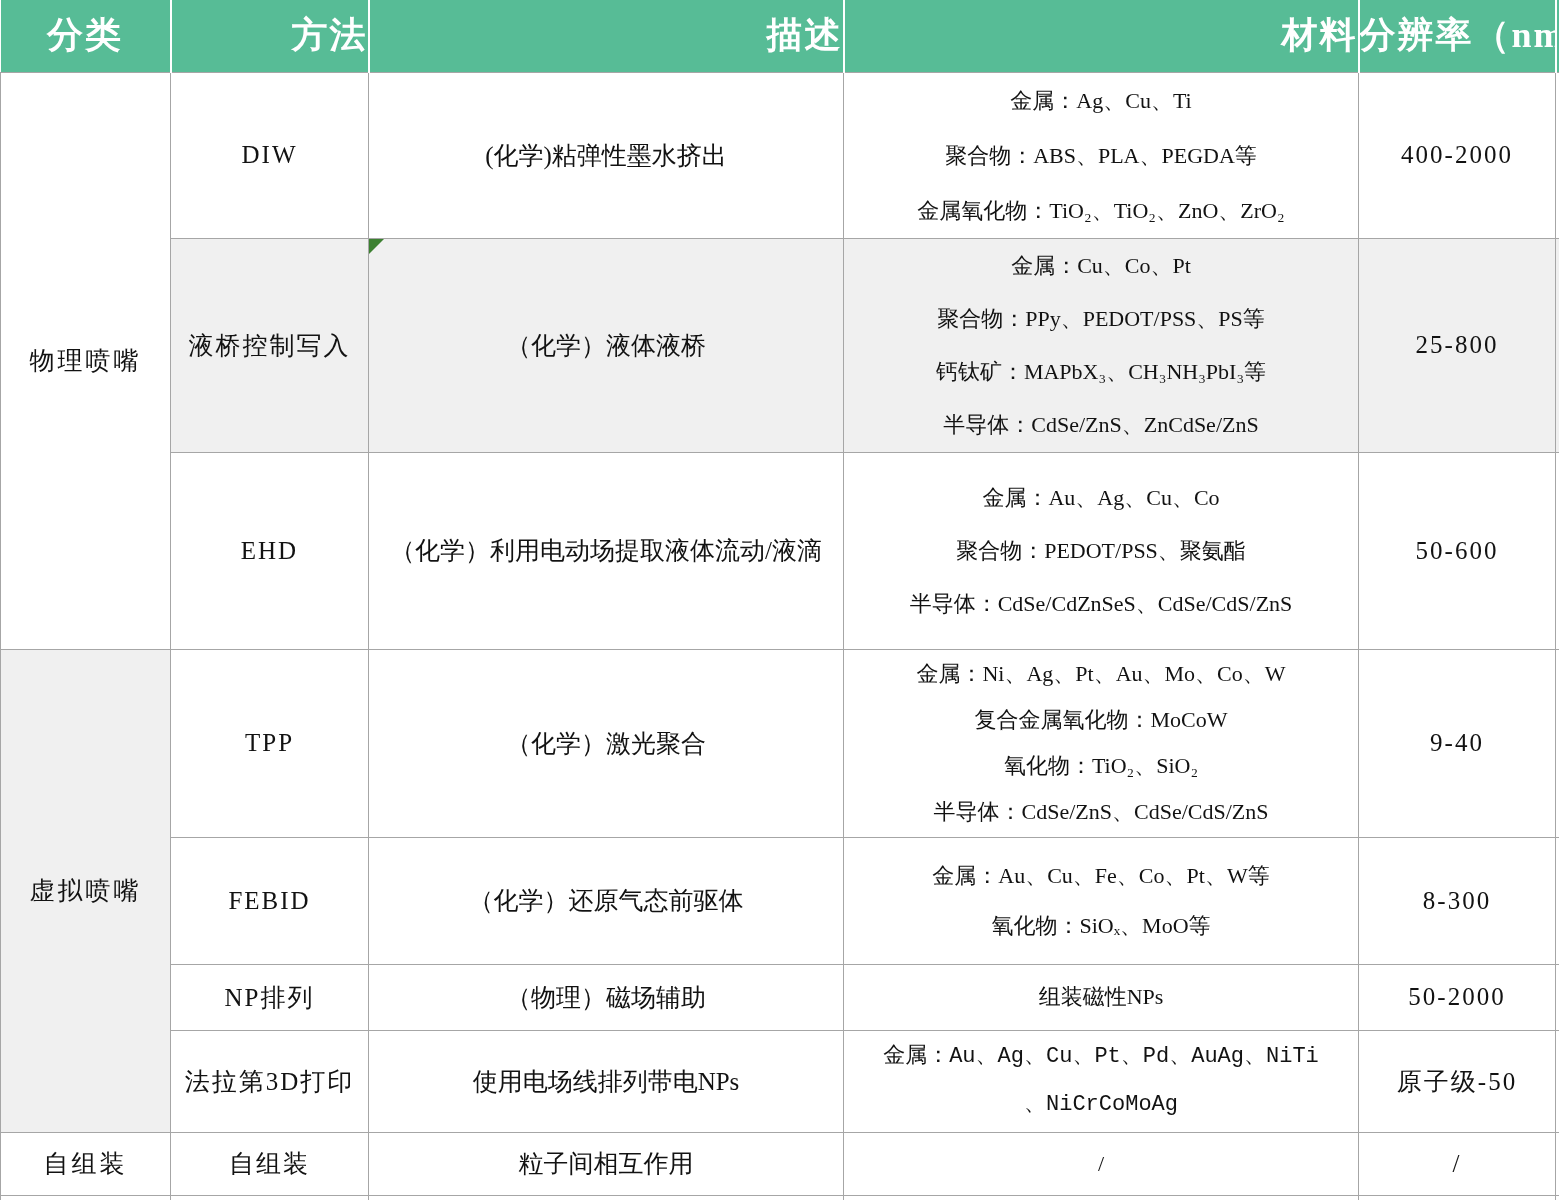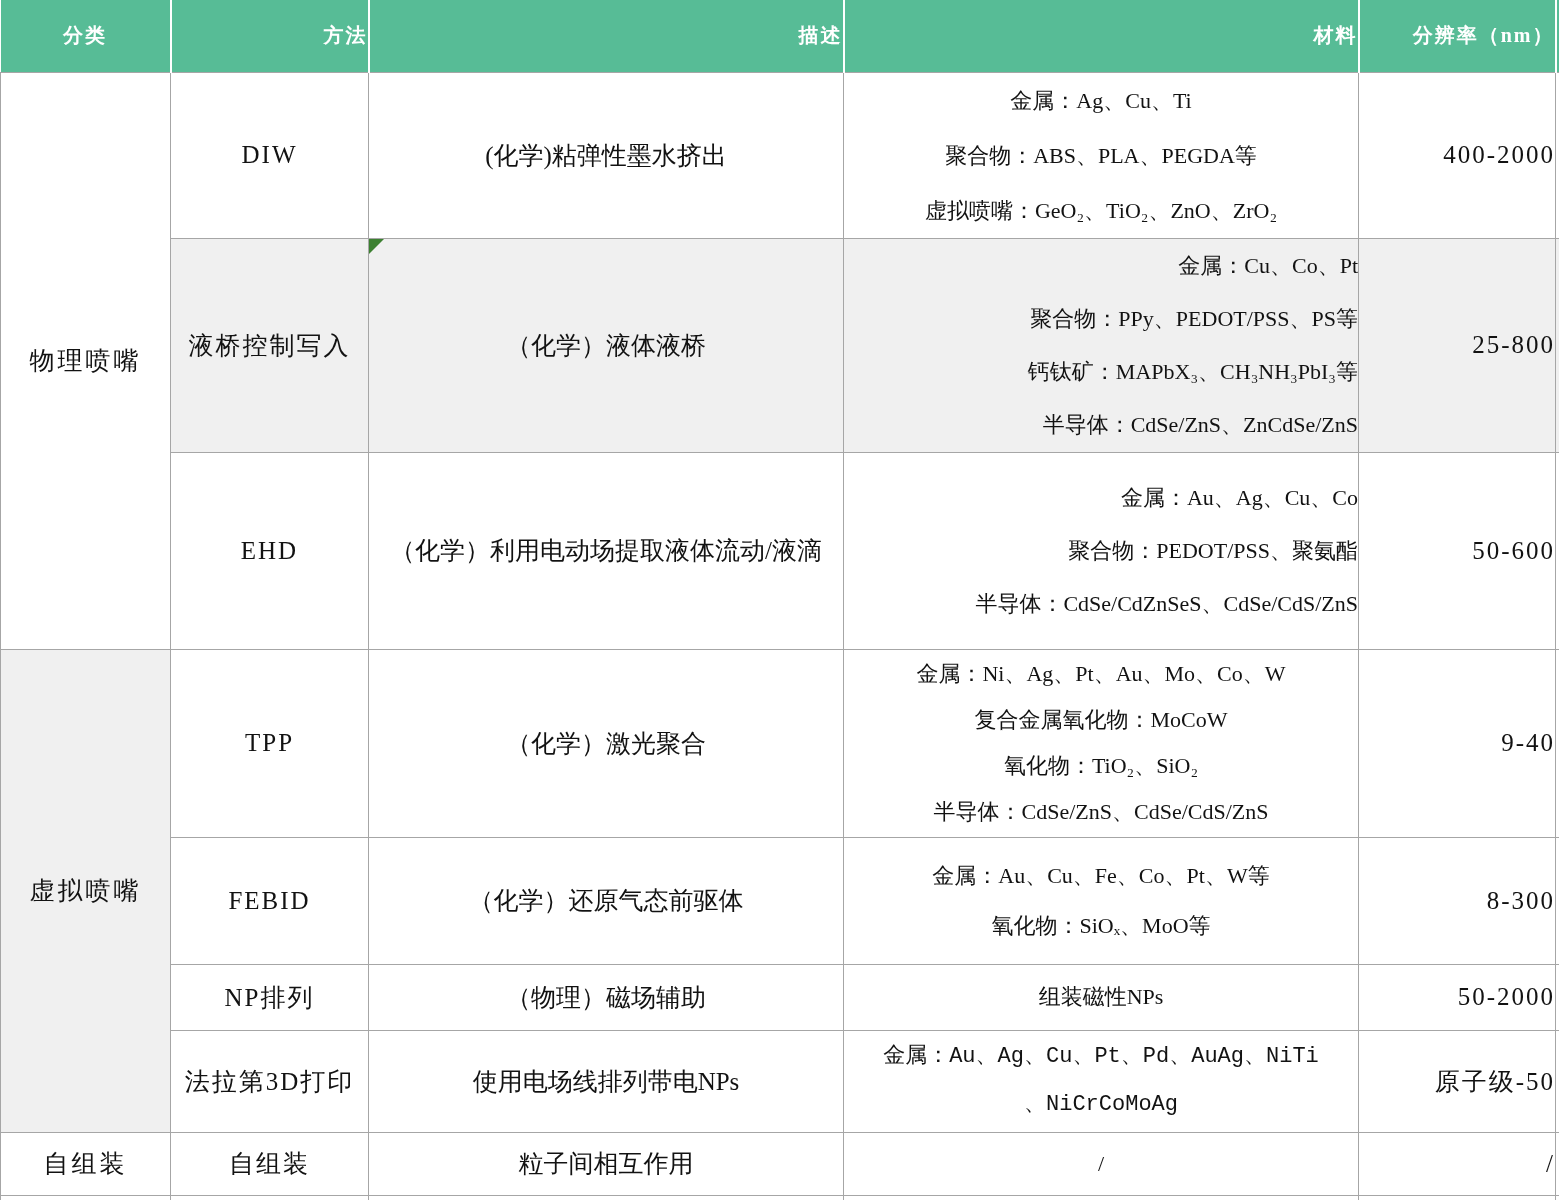--- a/index.html
+++ b/index.html
@@ -10,39 +10,39 @@
     --header-text:#ffffff;
     --body-text:#121212;
   }
   *{margin:0;padding:0;box-sizing:border-box;}
   html,body{width:1559px;height:1200px;overflow:hidden;background:#fff;}
   body{font-family:"Liberation Serif","DejaVu Serif",serif;color:var(--body-text);}
   table{border-collapse:collapse;table-layout:fixed;width:1559px;}
   th{
     background:var(--header-green);
     color:var(--header-text);
-    font-size:20px;font-weight:700;letter-spacing:2px;
+    font-size:36px;font-weight:700;letter-spacing:2px;
     text-align:center;vertical-align:middle;
     border-bottom:1px solid var(--border-gray);
     white-space:nowrap;overflow:hidden;
   }
   th + th{border-left:2px solid #fff;text-align:right;}
   td{
     border:1px solid var(--border-gray);
     text-align:center;vertical-align:middle;
     font-size:25px;padding:0;overflow:hidden;
   }
   td.stripe{background:var(--stripe-gray);}
   td.cat{letter-spacing:3px;margin-top:40px;}
   td.method{letter-spacing:2px;}
   td.desc{position:relative;}
-  td.res{letter-spacing:2px;text-align:right;}
+  td.res{letter-spacing:2px;}
   .materials div{font-size:22px;}
   .lh55 div{line-height:55px;}
-  .lh53 div{line-height:53px;text-align:right;}
+  .lh53 div{line-height:53px;}
   .lh50 div{line-height:50px;}
   .lh48 div{line-height:48px;font-family:Liberation Mono, monospace;}
   .lh46 div{line-height:46px;}
   .comment-marker{
     position:absolute;top:0;left:0;width:0;height:0;
     border-top:15px solid var(--comment-green);
     border-right:15px solid transparent;
   }
   tr.sliver td{height:6px;line-height:0;font-size:0;}
 </style>
@@ -70,21 +70,21 @@
   </thead>
   <tbody>
 
     <tr style="height:165px">
       <td class="cat" rowspan="3">物理喷嘴</td>
       <td class="method">DIW</td>
       <td class="desc">(化学)粘弹性墨水挤出</td>
       <td class="materials lh55">
         <div>金属：Ag、Cu、Ti</div>
         <div>聚合物：ABS、PLA、PEGDA等</div>
-        <div>虚拟喷嘴：GeO₂、TiO₂、ZnO、ZrO₂</div>
+        <div>金属氧化物：TiO₂、TiO₂、ZnO、ZrO₂</div>
       </td>
       <td class="res">400-2000</td>
       <td></td>
     </tr>
 
     <tr style="height:214px">
       <td class="method stripe">液桥控制写入</td>
       <td class="desc stripe">
         <span class="comment-marker"></span>
         <span>（化学）液体液桥</span>

